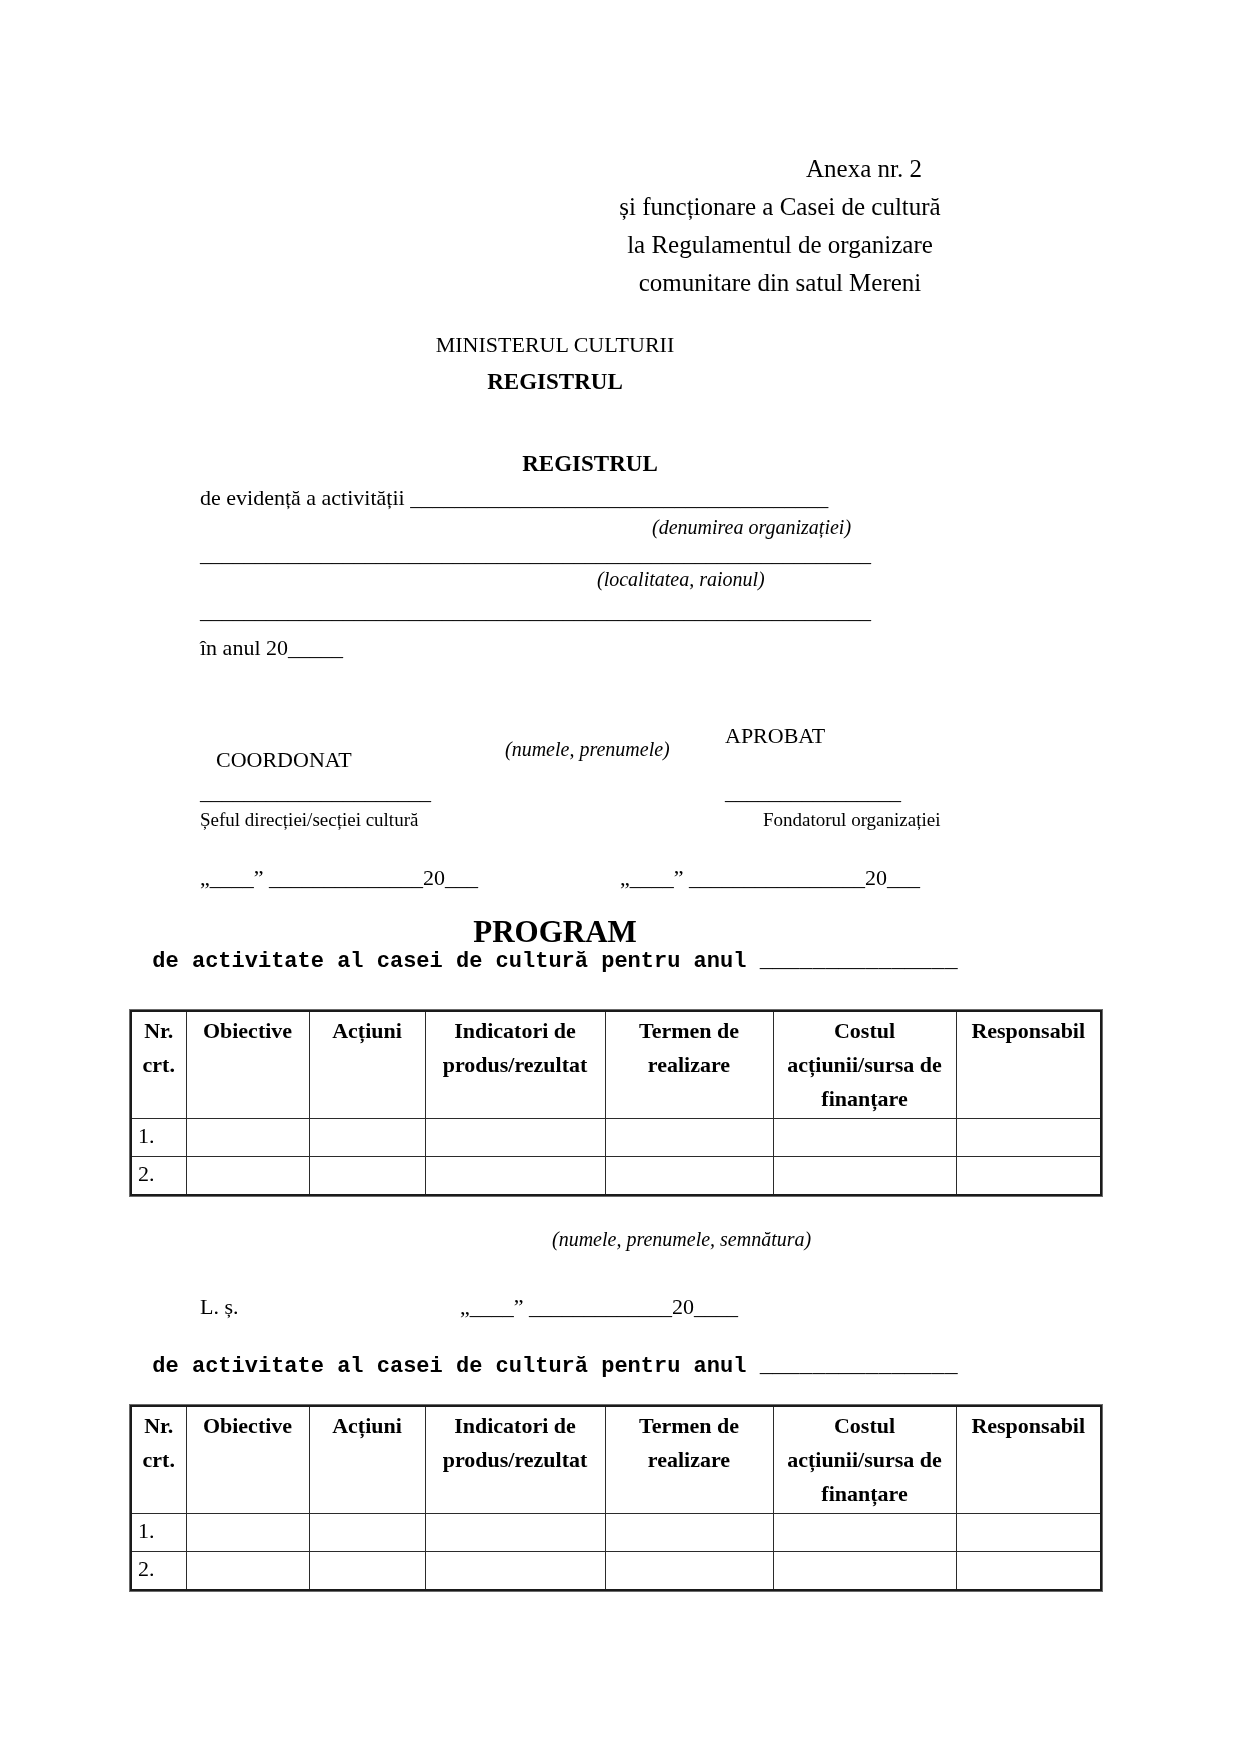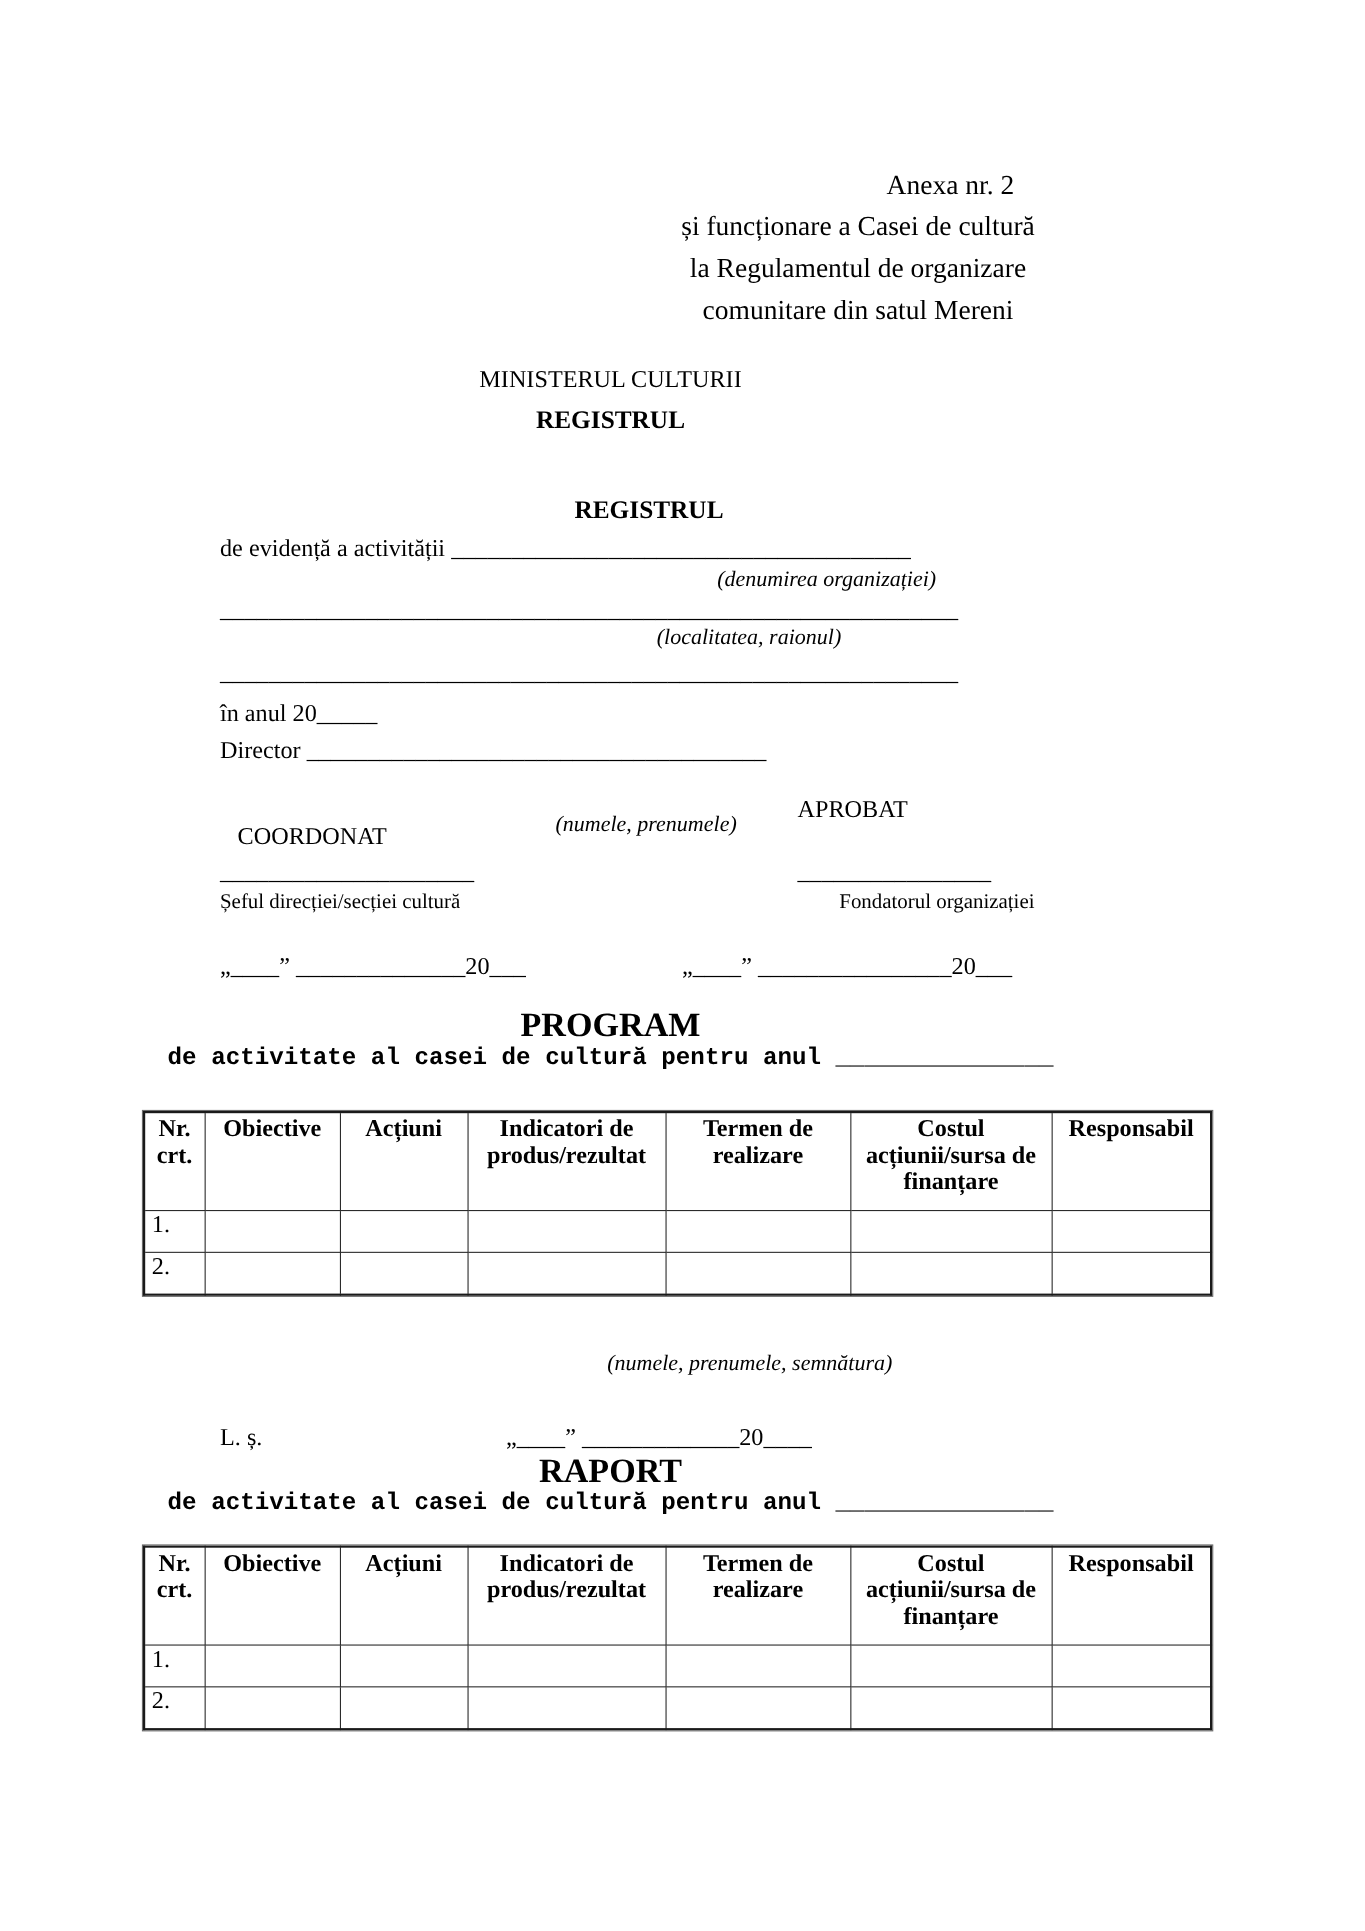--- a/index.html
+++ b/index.html
@@ -30,21 +30,21 @@
   .body-line{font-size:22px;line-height:28px;}
   .caption{font-size:20px;font-style:italic;}
   .small-caption{font-size:19px;}
   .heading{font-size:31px;font-weight:bold;}
   .sub-heading{font-size:22px;font-weight:bold;font-family:Liberation Mono, monospace;}
   table.activity-table{
     position:absolute;left:130px;
     border-collapse:collapse;
     table-layout:fixed;
     width:970px;
-    font-size:22px;line-height:24px;
+    font-size:22px;line-height:34px;
   }
   table.activity-table th{
     border:1px solid #2b2b2b;
     font-weight:bold;text-align:center;vertical-align:top;
     padding:2px 4px;height:84px;
     white-space:normal;
   }
   table.activity-table td{
     border:1px solid #2b2b2b;
     height:37px;vertical-align:top;text-align:left;
@@ -75,21 +75,20 @@
 
   <div class="abs body-line" style="top:484px;left:200px;">de evidență a activității ______________________________________</div>
   <div class="abs caption" style="top:516px;left:652px;">(denumirea organizației)</div>
 
   <div class="abs body-line" style="top:540px;left:200px;">_____________________________________________________________</div>
   <div class="abs caption" style="top:568px;left:597px;">(localitatea, raionul)</div>
 
   <div class="abs body-line" style="top:597px;left:200px;">_____________________________________________________________</div>
 
   <div class="abs body-line" style="top:634px;left:200px;">în anul 20_____</div>
-  <div class="abs body-line" style="top:668px;left:200px;">Director ______________________________________</div>
   <div class="abs caption" style="top:698px;left:505px;margin-top:40px;">(numele, prenumele)</div>
 
   <div class="abs body-line" style="top:746px;left:216px;">COORDONAT</div>
   <div class="abs body-line" style="top:722px;left:725px;">APROBAT</div>
 
   <div class="abs body-line" style="top:778px;left:200px;">_____________________</div>
   <div class="abs body-line" style="top:778px;left:725px;">________________</div>
 
   <div class="abs small-caption" style="top:809px;left:200px;">Șeful direcției/secției cultură</div>
   <div class="abs small-caption" style="top:809px;left:763px;">Fondatorul organizației</div>
@@ -141,21 +140,20 @@
           <td></td>
       </tr>
     </tbody>
   </table>
 
   <div class="abs caption" style="top:1228px;left:552px;">(numele, prenumele, semnătura)</div>
 
   <div class="abs body-line" style="top:1293px;left:200px;">L. ș.</div>
   <div class="abs body-line" style="top:1293px;left:460px;">„____” _____________20____</div>
 
-  <div class="abs center-col heading" style="top:1323px;line-height:28px;">RAPORT</div>
   <div class="abs center-col sub-heading" style="top:1353px;line-height:28px;">de activitate al casei de cultură pentru anul _______________</div>
 
   <table class="activity-table" style="top:1405px;">
     <colgroup>
       <col style="width:55px">
         <col style="width:123px">
         <col style="width:116px">
       <col style="width:180px">
         <col style="width:168px">
         <col style="width:183px">

